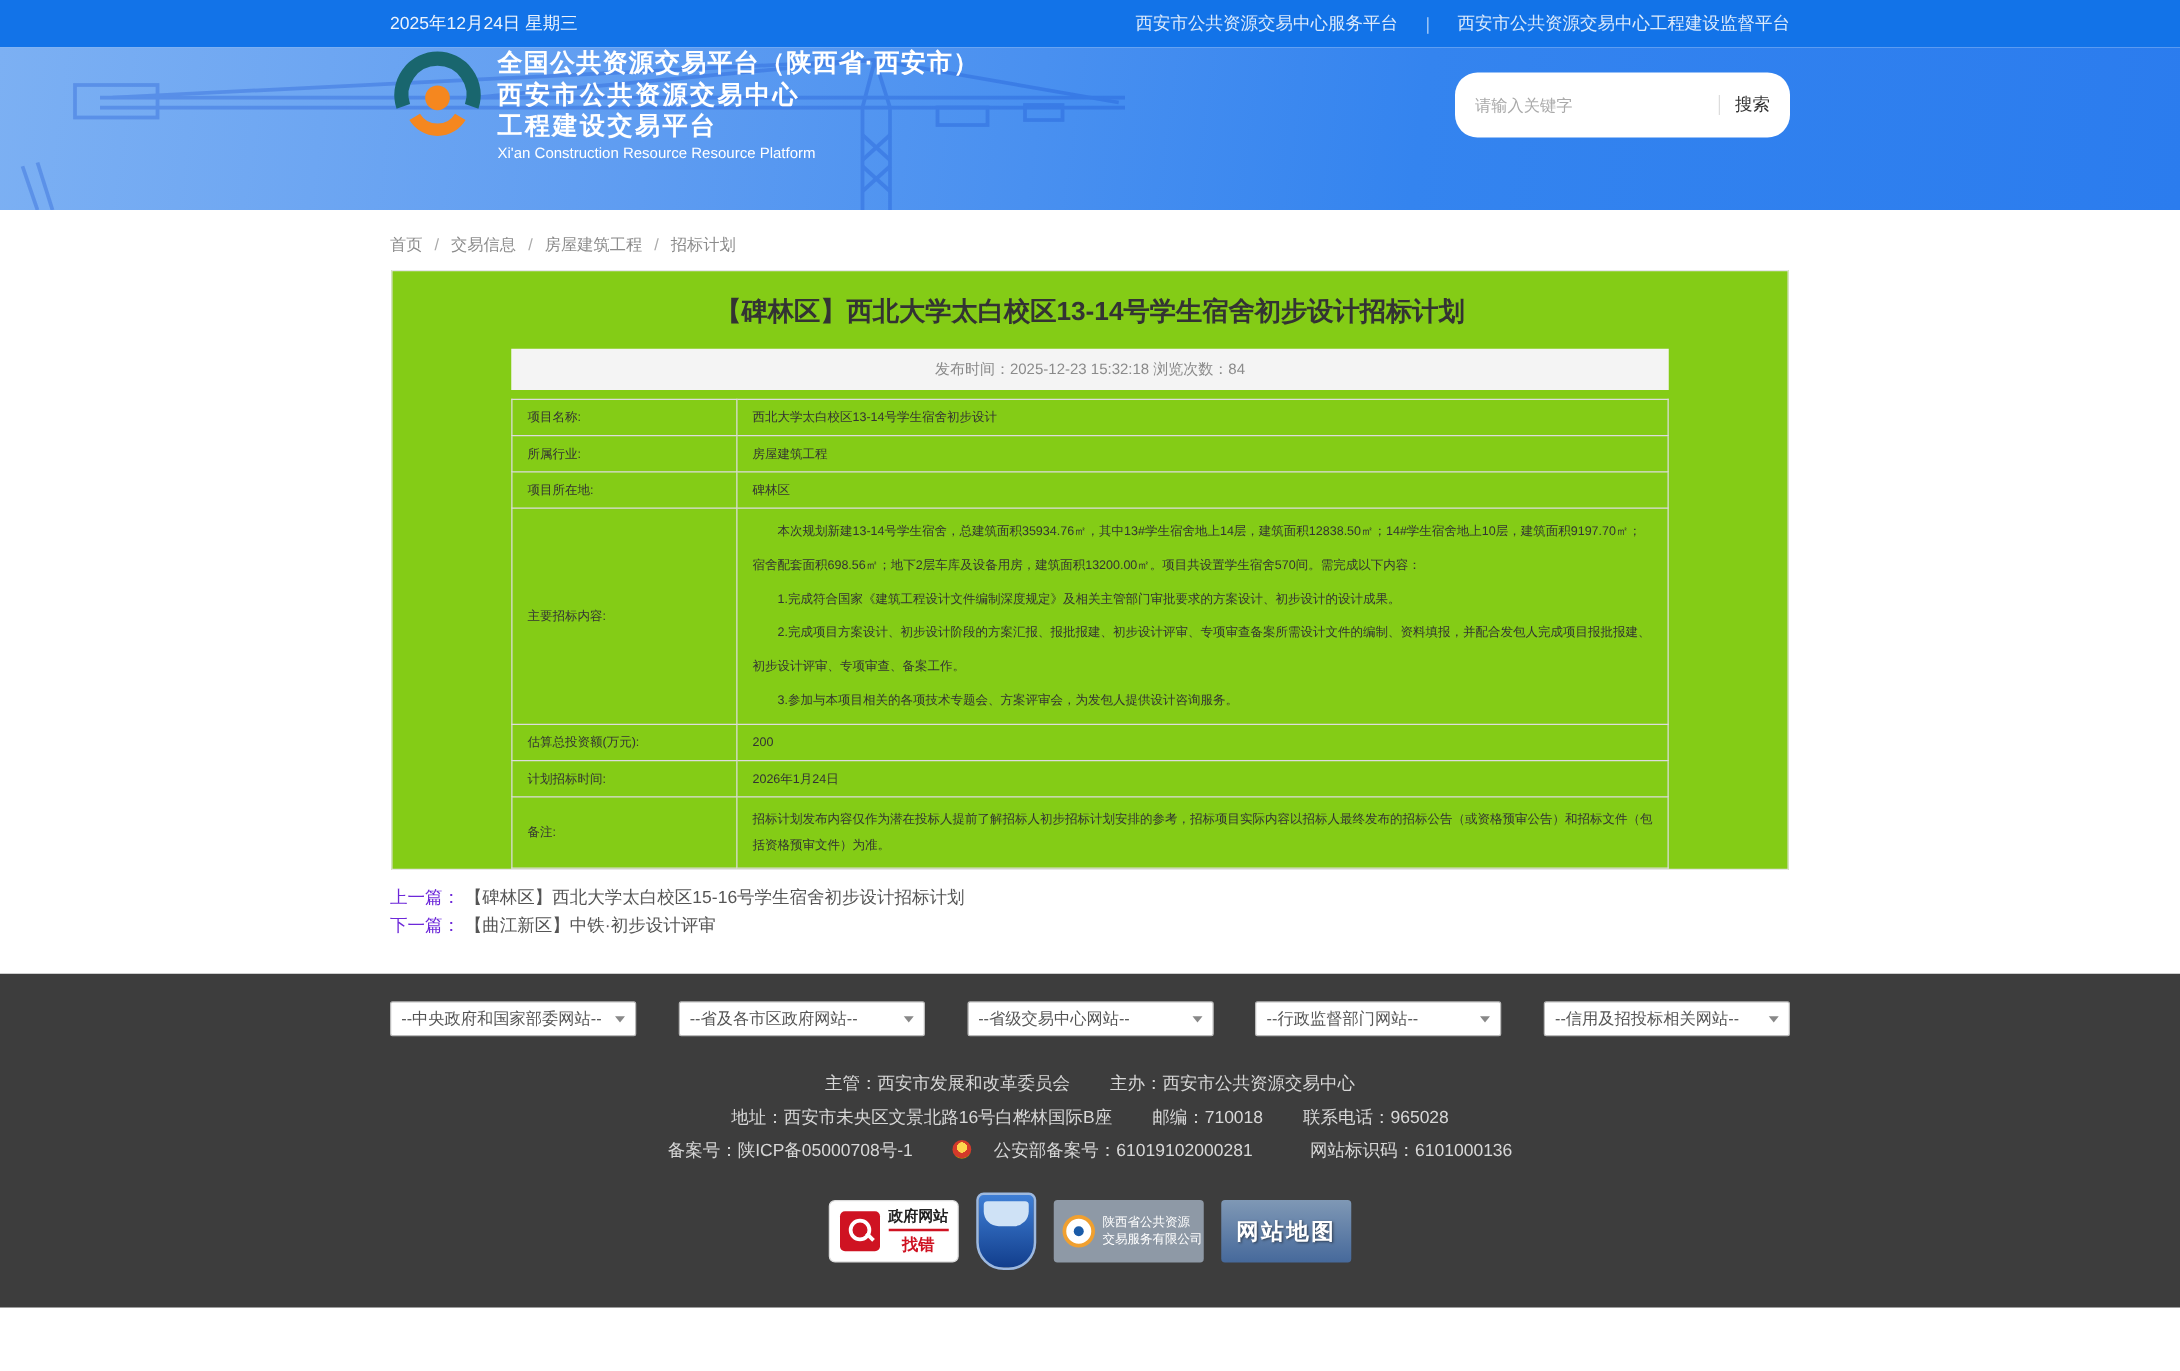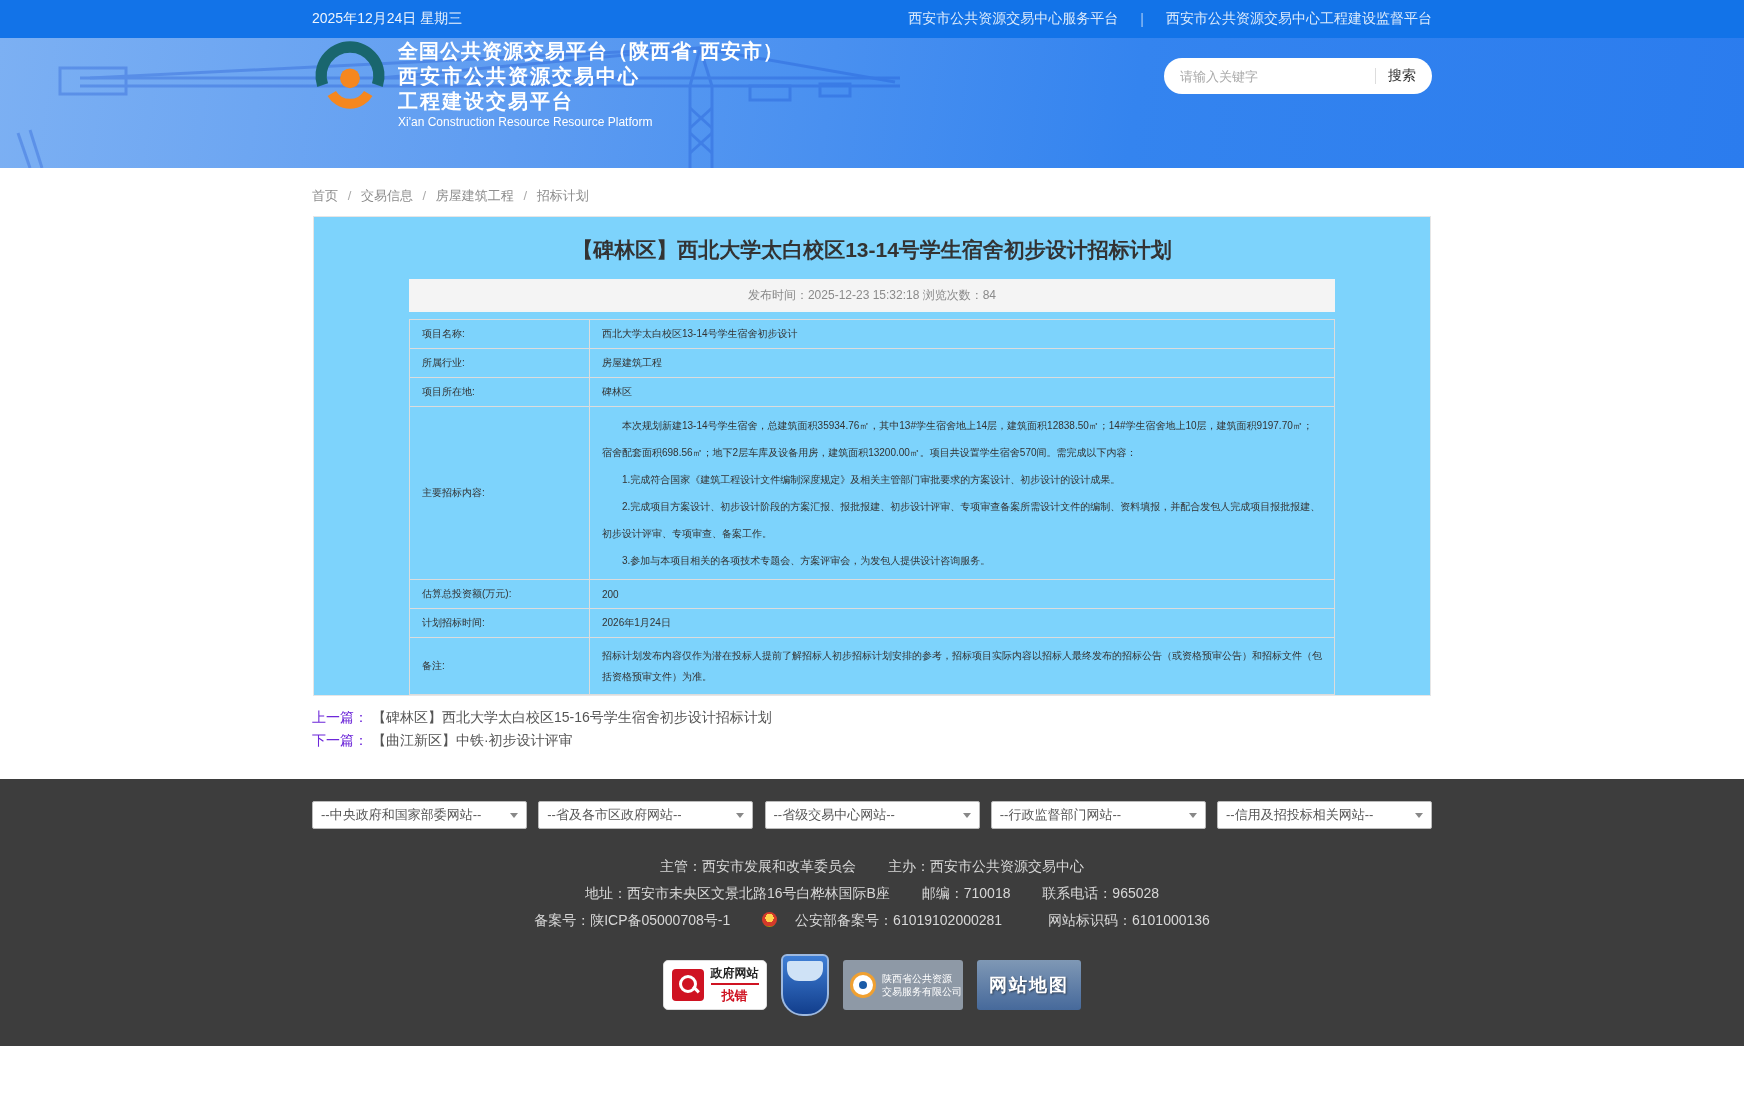--- a/index.html
+++ b/index.html
@@ -24,57 +24,57 @@
   .crane { position:absolute; left:0; top:0; height:130px; width:980px; opacity:.30; pointer-events:none; }
   .header .container { position:relative; height:130px; display:flex; }
   .logo-block { display:flex; align-items:flex-start; gap:10px; }
   .logo-svg { width:76px; height:76px; }
   .logo-text { color:#fff; }
   .logo-text .l1 { font-size:20px; font-weight:bold; line-height:26px; letter-spacing:1px; }
   .logo-text .l2 { font-size:20px; font-weight:bold; line-height:25px; letter-spacing:2px; }
   .logo-text .l3 { font-size:20px; font-weight:bold; line-height:25px; letter-spacing:2px; }
   .logo-text .len { font-size:12px; line-height:17px; font-weight:normal; }
   .header-right { margin-left:auto; display:flex; flex-direction:column; align-items:flex-end; }
-  .searchbox { margin-top:20px; width:268px; height:36px; background:#fff; border-radius:18px;
+  .searchbox { margin-top:20px; width:268px; height:52px; background:#fff; border-radius:18px;
     display:flex; align-items:center; padding:2px 16px;justify-content:space-between; }
   .searchbox input { flex:1; border:none; outline:none; font-size:13px; color:#666; background:transparent; }
   .searchbox input::placeholder { color:#aaa; }
   .search-div { width:1px; height:16px; background:#ddd; margin:0 12px; }
   .search-btn { font-size:14px; color:#333; cursor:pointer; white-space:nowrap; background:none; border:none; }
   .nav { margin-top:auto; display:flex; }
   .nav-item { height:41px; line-height:41px; padding:0 15px; margin-left:14px; color:#fff;
     font-size:17px; font-weight:bold; cursor:pointer; white-space:nowrap; }
   .nav-item.active { background:rgba(255,255,255,.22); }
 
   
   .breadcrumb { margin:19px auto 11px; font-size:13px; color:#8c8c8c; }
   .breadcrumb .crumb { cursor:pointer; }
   .breadcrumb .sep { margin:0 6px; color:#aaa; }
 
   
-  .article-box { width:1118px; margin:0 auto; background:#7dd3fc; border:1px solid #e6e6e6; padding:18px 95px 0; }
+  .article-box { width:1118px; margin:0 auto; background:#84cc16; border:1px solid #e6e6e6; padding:18px 95px 0; }
   .article-title { text-align:center; font-size:21px; font-weight:bold; color:#333; line-height:30px; }
   .article-meta { margin-top:14px; background:#f4f4f4; text-align:center; font-size:12px; color:#8a8a8a;
     padding:8px 0; }
   .article-table { width:100%; border-collapse:collapse; margin-top:7px; font-size:10px; color:#333; }
   .article-table td { border:1px solid #dcdcdc; padding:7px 12px; vertical-align:middle; }
   .article-table td.lbl { width:180px; }
   .article-table td.content-cell { padding:5px 12px; }
   .content-cell p { text-indent:2em; line-height:27px; margin:0; }
   .remark-cell { line-height:21px; }
 
   
   .pager { margin:10px auto 0; font-size:14px; color:#555; line-height:23px; }
   .pager .plabel { color:#6d28d9; }
   .pager .plink { color:#555; cursor:pointer; }
 
   
   .footer { margin-top:27px; background:#3d3d3d; padding:22px 0 18px; }
   .footer-selects { display:flex; justify-content:space-between; margin-bottom:24px; }
-  .fselect { width:215px; height:28px; background:#fff; border:1px solid #bbb; border-radius:2px;
+  .fselect { width:197px; height:28px; background:#fff; border:1px solid #bbb; border-radius:2px;
     display:flex; align-items:center; justify-content:space-between; padding:0 8px; cursor:pointer; }
   .fselect .fs-label { font-size:13px; color:#555; white-space:nowrap; overflow:hidden; }
   .fselect .fs-arrow { width:0; height:0; border-left:4px solid transparent; border-right:4px solid transparent;
     border-top:5px solid #888; }
   .footer-line { text-align:center; font-size:14px; color:#d8d8d8; line-height:27px; }
   .footer-line span { margin:0 14px; }
   .police-badge-icon { display:inline-block; width:15px; height:15px; border-radius:50%; vertical-align:-2px;
     background:radial-gradient(circle at 50% 40%, #ffd54d 0 35%, #d43a2a 36% 70%, #b8860b 71%);
     margin-right:4px; }
   .badges { display:flex; justify-content:center; align-items:center; gap:14px; margin:20px 0 12px; }

